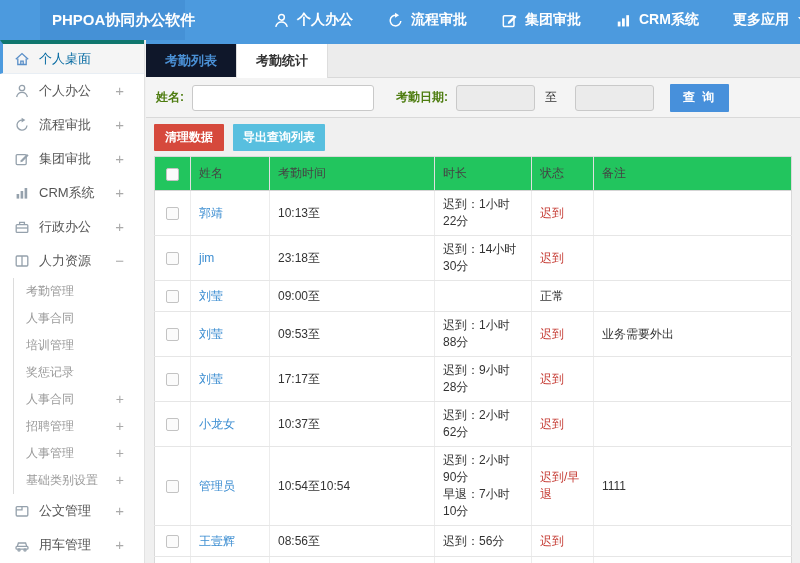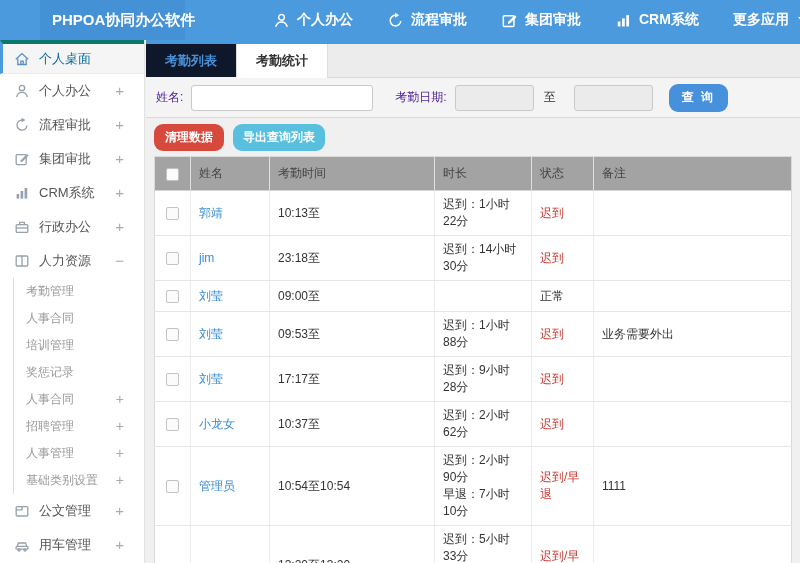--- a/index.html
+++ b/index.html
@@ -30,37 +30,37 @@
   .sub-item .expand { position:absolute; right:20px; top:0; color:#aaa; font-size:14px; font-weight:300; }
 
   
   .main { position:absolute; top:40px; left:146px; width:654px; height:523px; background:#f0f0f0; }
   .blue-strip { height:4px; background:#4c9ade; }
   .tabbar { height:34px; background:#ececec; border-bottom:1px solid #d9d9d9; display:flex; }
   .tab { height:34px; line-height:33px; padding:0 19px; background:#fff; border-right:1px solid #ddd; font-size:13px; font-weight:bold; color:#333; cursor:pointer; }
   .tab.active { background:#0f172a; color:#4a90d5; border-bottom:1px solid #f4f4f4; margin-bottom:-1px; border-right:1px solid #ddd; }
 
   .filter-bar { height:40px; background:#f4f4f4; border-bottom:1px solid #d9d9d9; display:flex; align-items:center; padding:0 10px; }
-  .filter-bar label { font-weight:normal; color:#4c1d95; }
+  .filter-bar label { font-weight:bold; color:#4d7c0f; }
   .inp { height:26px; border:1px solid #c9c9c9; border-radius:3px; background:#fff; padding:0 6px; font-size:12px; font-family:inherit; }
   .name-inp { width:182px; margin-left:8px; }
   .date-lbl { margin-left:22px; }
   .date-inp { width:79px; margin-left:8px; background:#ebebeb; }
   .to-lbl { margin:0 10px; color:#333; }
-  .btn { border:none; border-radius:9px; color:#fff; font-weight:bold; font-size:12px; cursor:pointer; font-family:inherit; }
+  .btn { border:none; border-radius:1px; color:#fff; font-weight:bold; font-size:12px; cursor:pointer; font-family:inherit; }
   .btn-search { height:28px; padding:0 13px; background:#4790db; margin-left:16px; letter-spacing:2px; }
 
   .action-bar { padding:6px 8px 5px; display:flex; }
   .btn-danger { height:27px; padding:0 11px; background:#d6493c; margin-right:9px; }
   .btn-info { height:27px; padding:0 10px; background:#58bfdf; }
 
   
   .grid-wrap { margin:0 8px; }
   table { width:100%; border-collapse:collapse; background:#fff; border:1px solid #d9d9d9; table-layout:fixed; }
-  th { background:#a3a3a3; font-weight:normal; color:#444; text-align:left; padding:8px 8px; border-bottom:1px solid #d5d5d5; border-right:1px solid #e0e0e0; font-size:12px; }
+  th { background:#22c55e; font-weight:normal; color:#444; text-align:left; padding:8px 8px; border-bottom:1px solid #d5d5d5; border-right:1px solid #e0e0e0; font-size:12px; }
   th:last-child { border-right:none; }
   td { padding:5px 8px; height:31px; border-bottom:1px solid #e6e6e6; border-right:1px solid #ececec; vertical-align:middle; font-size:12px; color:#333; background:#fff; }
   td:last-child { border-right:none; }
   .cb { appearance:none; -webkit-appearance:none; width:13px; height:13px; border:1px solid #c3c3c3; border-radius:2px; background:#fbfbfb; vertical-align:middle; cursor:pointer; display:inline-block; }
   col.c-check { width:36px; } col.c-name { width:79px; } col.c-time { width:165px; } col.c-dur { width:97px; } col.c-status { width:62px; }
   .name-link { color:#3b8dd1; cursor:pointer; text-decoration:none; }
   .dur { white-space:pre-line; line-height:17px; }
   .status.red { color:#c53b33; }
   .status.normal { color:#333; }
   .t-center { text-align:center; }
@@ -360,20 +360,28 @@
         <tr>
           <td class="t-center"><input type="checkbox" class="cb" style=""></td>
           <td><a class="name-link">管理员</a></td>
           <td>10:54至10:54</td>
           <td class="dur">迟到：2小时90分
 早退：7小时10分</td>
           <td class="status red">迟到/早退</td>
           <td>1111</td>
         </tr>
         <tr>
+          <td class="t-center"><input type="checkbox" class="cb" style=""></td>
+          <td><a class="name-link">王壹辉</a></td>
+          <td>08:56至</td>
+          <td class="dur">迟到：56分</td>
+          <td class="status red">迟到</td>
+          <td></td>
+        </tr>
+        <tr>
           <td class="t-center"></td>
           <td></td>
           <td>13:20至13:20</td>
           <td class="dur">迟到：5小时33分
 早退：4小时67分</td>
           <td class="status red">迟到/早退</td>
           <td></td>
         </tr>
       </tbody>
     </table>

